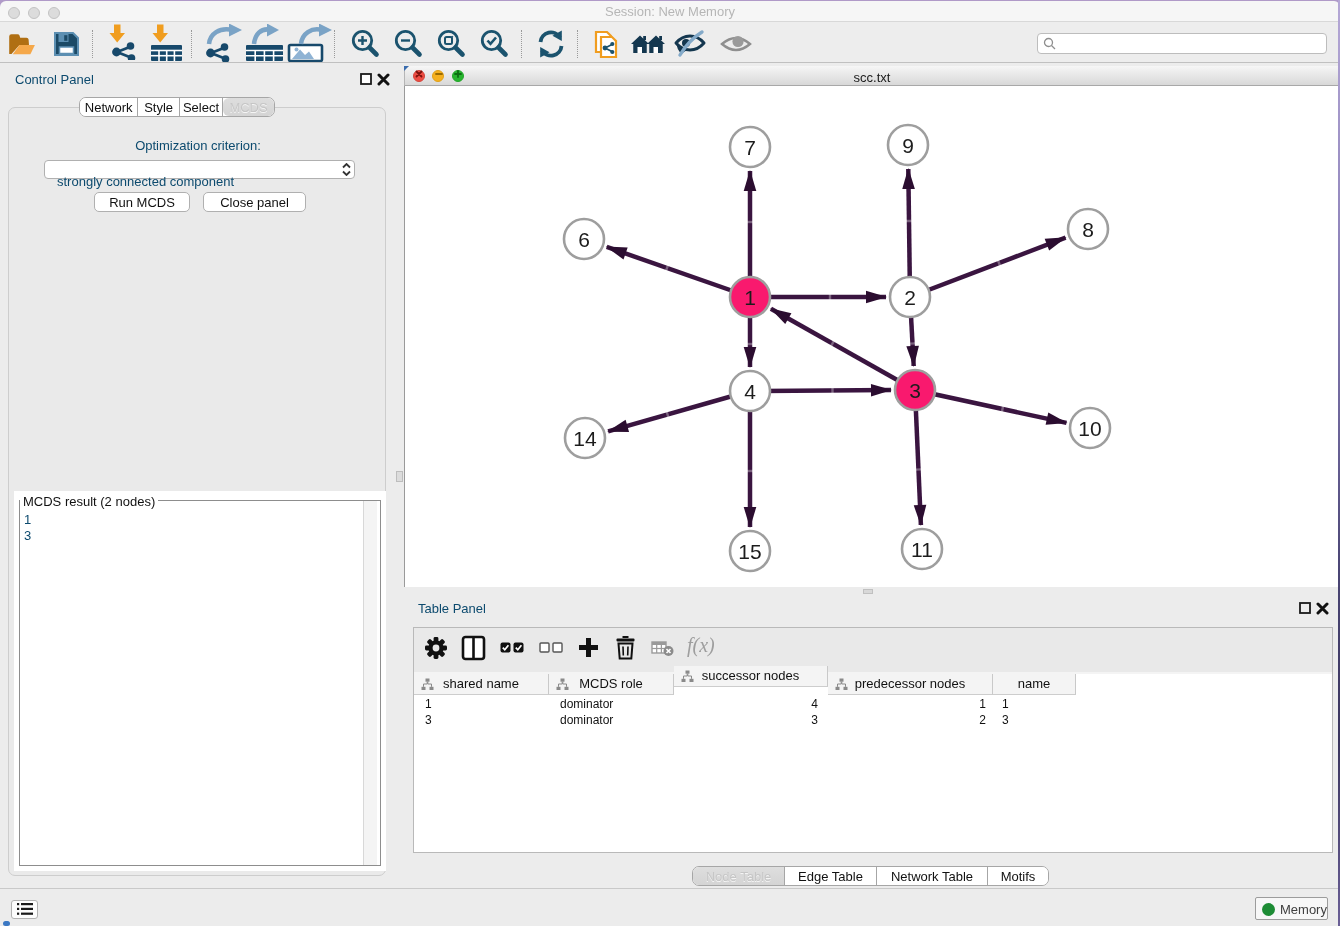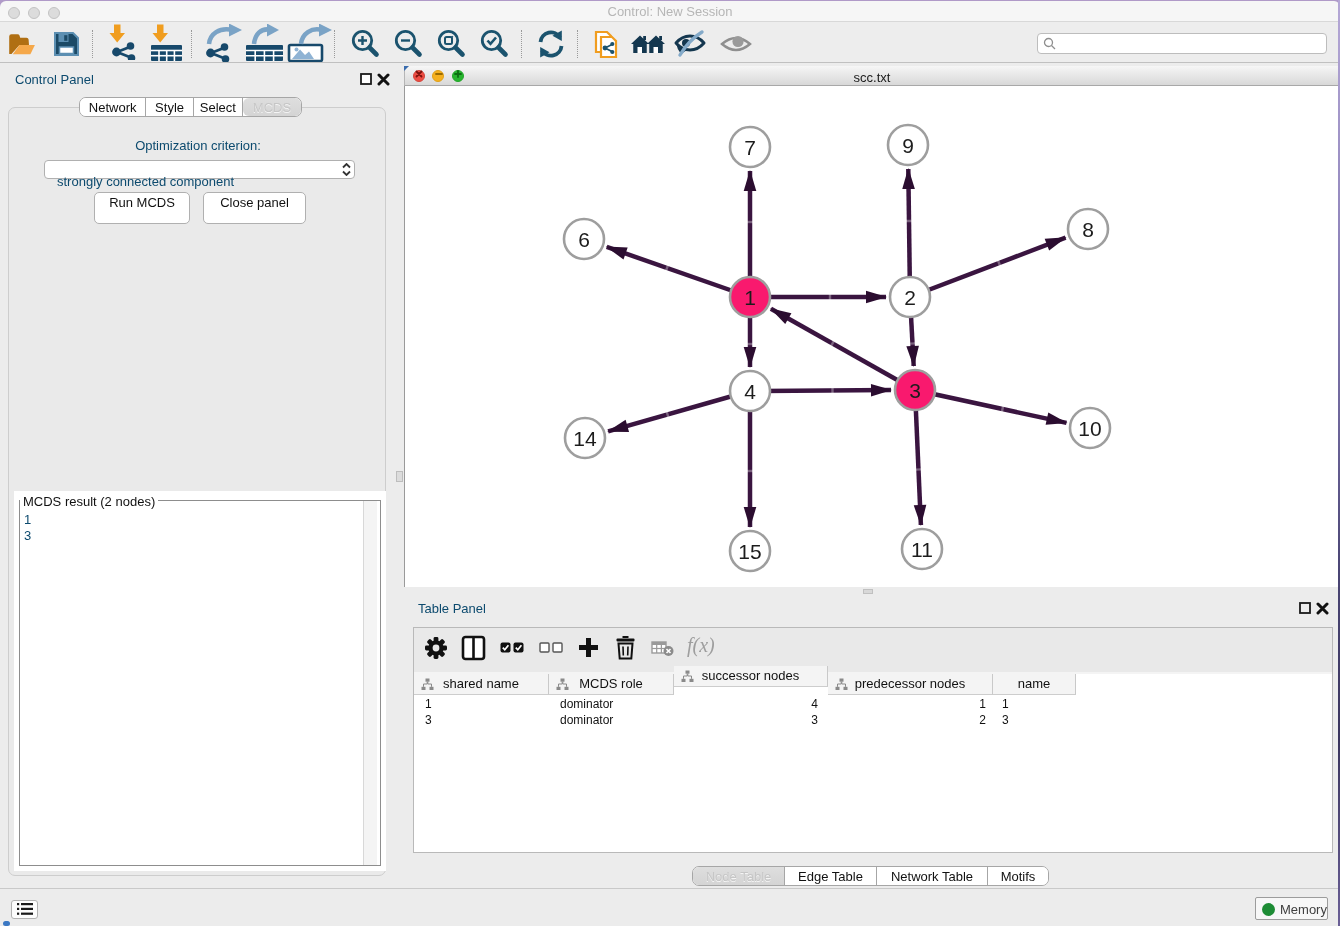--- a/index.html
+++ b/index.html
@@ -14,21 +14,21 @@
   .tsep { top:30px; height:28px; width:1px; border-left:1px dotted #9a9a9a; }
   .searchbox { left:1037px; top:33px; width:290px; height:21px; background:#fff; border:1px solid #bdbdbd; border-radius:4px; }
   .panel-bg { left:0; top:63px; width:392px; height:825px; background:#ececec; }
   .ph-text { font-size:13px; color:#0c4a6e; }
   .innerpanel { left:8px; top:107px; width:378px; height:769px; background:#eaeaea; border:1px solid #cdcdcd; border-radius:7px; }
   .tabgroup { height:20px; border:1px solid #a6a6a6; border-radius:7px; background:#fff; overflow:hidden; display:flex; }
   .tabseg { font-size:13px; color:#111; text-align:center; line-height:19px; background:#fff; border-right:1px solid #a6a6a6; }
   .tabseg:last-child { border-right:none; }
   .tabseg.sel { background:linear-gradient(#dedede,#d4d4d4); color:#c6c6c6; text-shadow:0 1px 0 #f5f5f5; }
   .select { left:44px; top:160px; width:311px; height:19px; background:#fff; border:1px solid #b0b0b0; border-radius:4px; }
-  .btn { height:32px; background:#fff; border:1px solid #b0b0b0; border-radius:5px; font-size:13px; color:#111; text-align:center; line-height:19px; }
+  .btn { height:20px; background:#fff; border:1px solid #b0b0b0; border-radius:5px; font-size:13px; color:#111; text-align:center; line-height:19px; }
   .resultbox { left:14px; top:491px; width:372px; height:380px; background:#fff; }
   .fieldset { left:19px; top:500px; width:362px; height:366px; border:1px solid #8d8d8d; }
   .legend { left:20px; top:494px; background:#fff; padding:0 3px; font-size:13px; color:#111; }
   .netwin-title { left:404px; top:66px; width:936px; height:20px; background:linear-gradient(#f6f6f6,#d8d8d8); border-bottom:1px solid #a8a8a8; border-left:1px solid #b5b5b5; border-radius:5px 0 0 0; }
   .traffic { width:12px; height:12px; border-radius:50%; top:4px; }
   .canvas { left:404px; top:86px; width:936px; height:501px; background:#fff; border-left:1px solid #9a9a9a; }
   .tablepanel { left:404px; top:595px; width:936px; height:293px; background:#ececec; }
   .tp-container { left:413px; top:627px; width:920px; height:226px; background:#fff; border:1px solid #b9b9b9; }
   .tp-toolbar { left:0; top:0; width:918px; height:46px; background:#e9e9e9; }
   .th-row { left:0; top:44px; width:918px; height:23px; background:#f4f4f4; }
@@ -37,21 +37,21 @@
   .statusbar { left:0; top:888px; width:1340px; height:38px; background:#ececec; border-top:1px solid #c9c9c9; }
 </style>
 </head>
 <body>
 
 <div class="abs titlebar"></div>
 <div class="abs titlebar-inner"></div>
 <div class="abs tl-circle" style="left:8px;"></div>
 <div class="abs tl-circle" style="left:28px;"></div>
 <div class="abs tl-circle" style="left:48px;"></div>
-<div class="abs wintitle">Control: New Session</div>
+<div class="abs wintitle">Session: New Memory</div>
 
 <div class="abs toolbar"></div>
 <svg class="abs" style="left:7px;top:31px;" width="30" height="26" viewBox="0 0 30 26">
     <path d="M2.2 23 L2.2 5.5 Q2.2 3.2 4.5 3.2 L10.5 3.2 Q12 3.2 12.5 4.6 L13.2 6.8 L19.5 6.8 Q21.3 6.8 21.6 8.6 L22 14 L12.5 14 L4.5 23 z" fill="#b06f13"></path>
     <path d="M12.4 14.1 L27.9 14.1 L23.4 23.2 L5.8 23.2 z" fill="#f5a84a"></path>
   </svg>
 <svg class="abs" style="left:54px;top:32px;" width="25" height="24" viewBox="0 0 25 24">
     <path d="M1 1 L19 1 L24 6 L24 23 L1 23 z" fill="#1c4a66" stroke="#5c8fb2" stroke-width="2"></path>
     <rect x="4.5" y="2" width="10" height="8" fill="#5c8fb2"></rect>
     <rect x="10.2" y="3.2" width="3.2" height="5.6" fill="#1c4a66"></rect>
@@ -173,21 +173,21 @@
 
 <div class="abs panel-bg"></div>
 <div class="abs ph-text" style="left:15px;top:72px;">Control Panel</div>
 <svg class="abs" style="left:360px;top:73px;" width="12" height="12" viewBox="0 0 12 12">
     <rect x="1" y="1" width="10" height="10" fill="#fff" stroke="#1a1a1a" stroke-width="1.8"></rect>
   </svg>
 <svg class="abs" style="left:377px;top:73px;" width="13" height="13" viewBox="0 0 13 13">
     <path d="M2 2 L11 11 M11 2 L2 11" stroke="#111" stroke-width="3" stroke-linecap="round"></path>
   </svg>
 <div class="abs innerpanel"></div>
-<div class="abs tabgroup" style="left:79px;top:97px;width:223px;">
+<div class="abs tabgroup" style="left:79px;top:97px;width:196px;">
   <div class="tabseg" style="width:73px;">Network</div>
   <div class="tabseg" style="width:52px;">Style</div>
   <div class="tabseg" style="width:54px;">Select</div>
   <div class="tabseg sel" style="width:64px;border-radius:6px;">MCDS</div>
 </div>
 <div class="abs ph-text" style="left:0;top:138px;width:396px;text-align:center;">Optimization criterion:</div>
 <div class="abs select"></div>
 <div class="abs ph-text" style="left:57px;top:162px;margin-top:12px;">strongly connected component</div>
 <svg class="abs" style="left:341px;top:163px;" width="11" height="13" viewBox="0 0 11 13">
     <path d="M2 4.5 L5.5 1 L9 4.5" fill="none" stroke="#333" stroke-width="1.8"></path>

